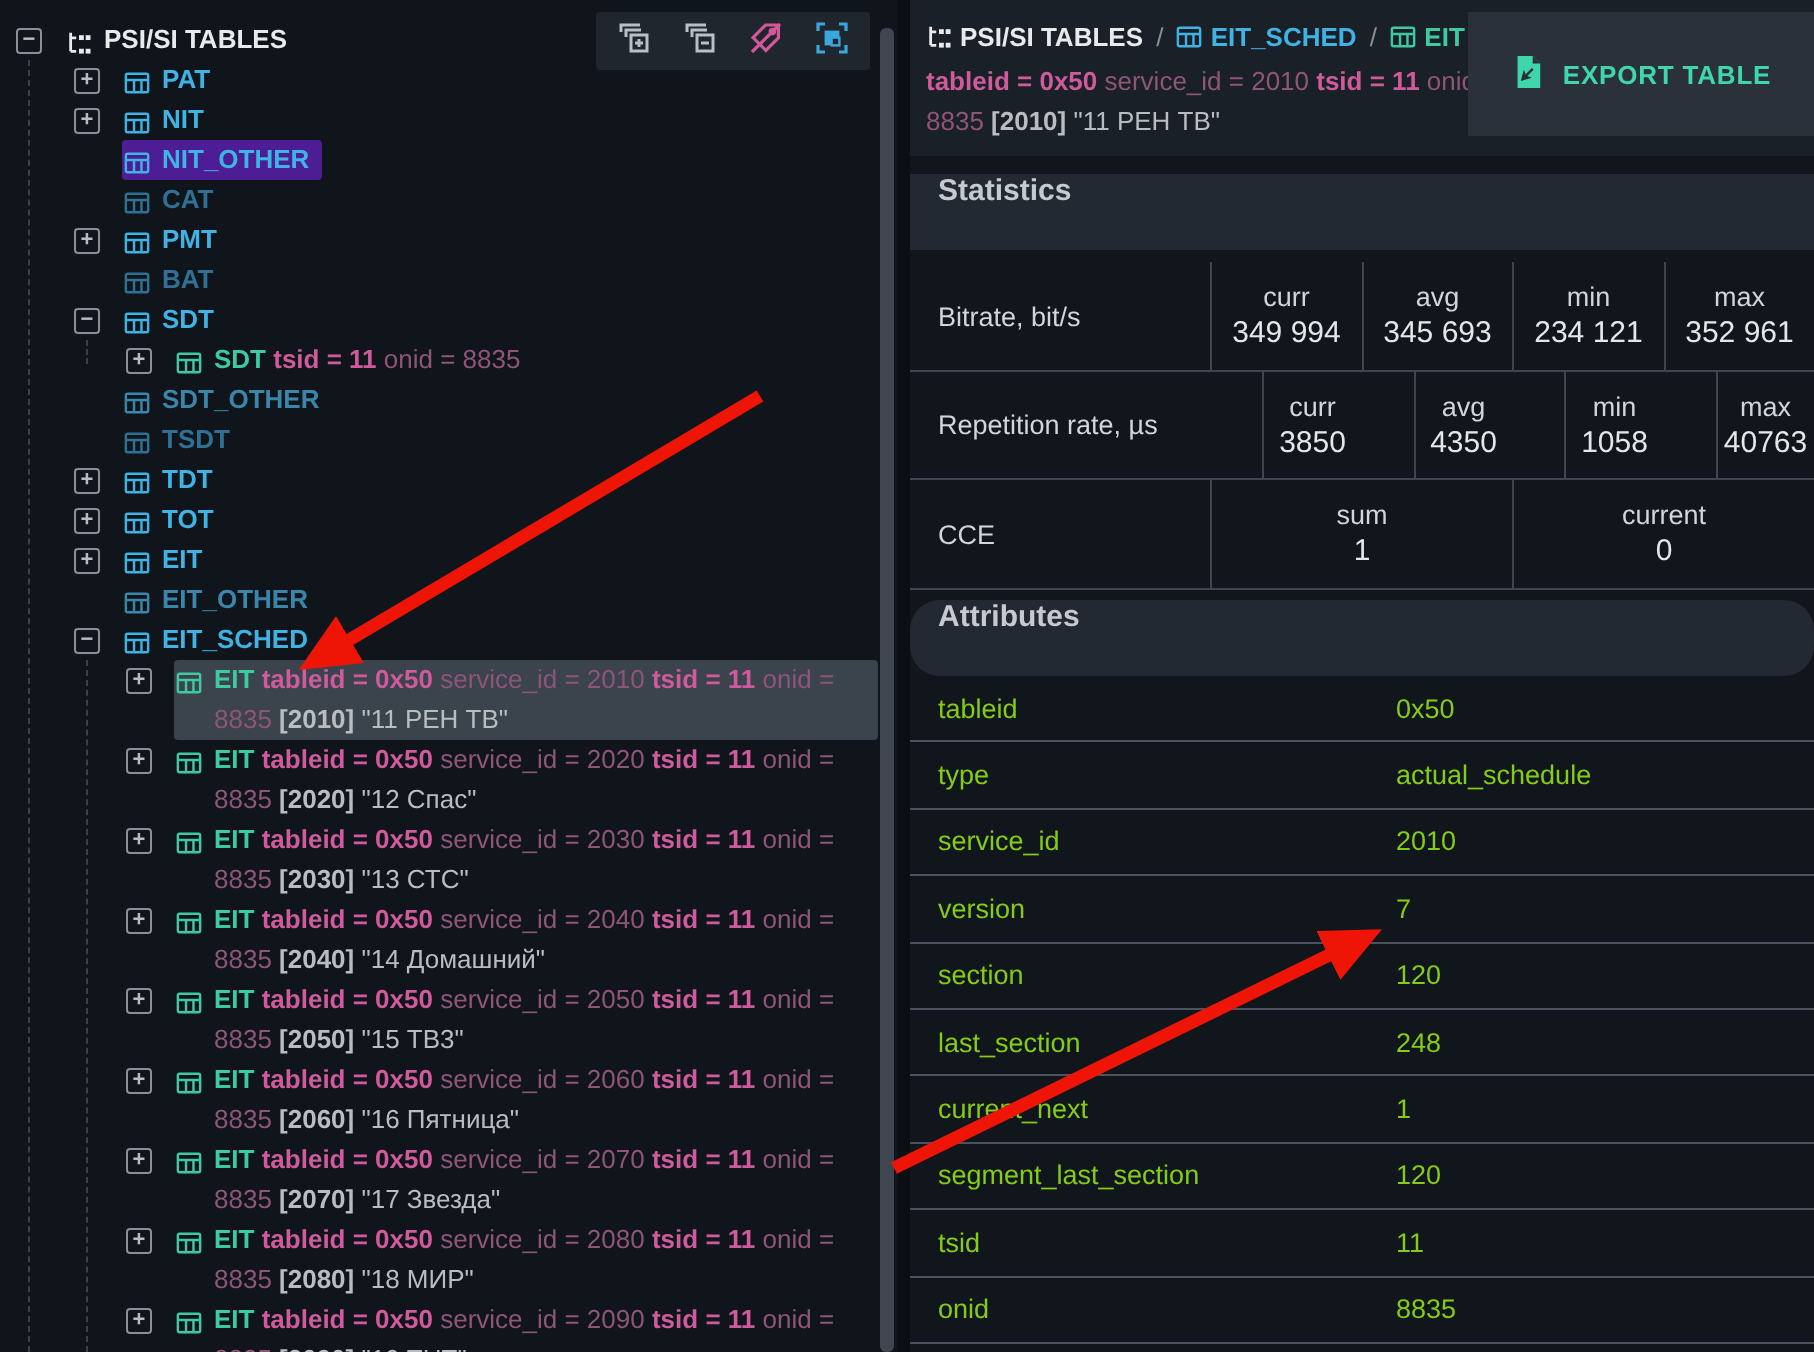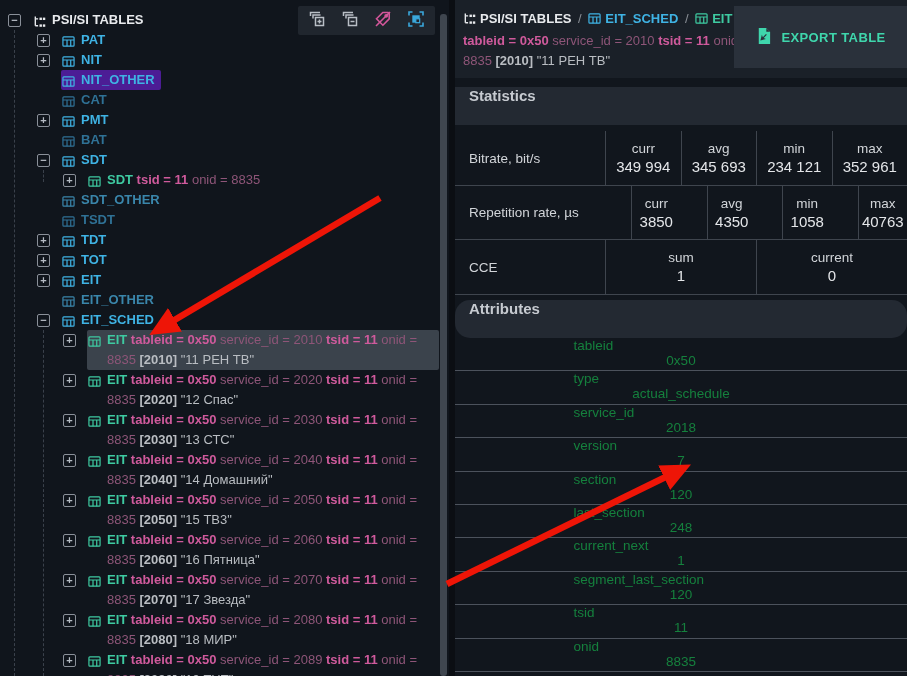--- a/index.html
+++ b/index.html
@@ -57,21 +57,21 @@
   .sbar { position:absolute; left:0; width:452px; height:38px; background:#232932; color:#c6cad0; font-size:15px; font-weight:700; display:flex; padding-left:14px; }
   .sbar.stats { top:87px; } .sbar.attrs { top:300px;border-radius:15px; }
   .stats-table { position:absolute; left:0; top:131px; width:452px; }
   .strow { display:grid; grid-template-columns:150px repeat(4,1fr); border-bottom:1px solid #3f454e; }
   .strow.r1 { min-height:55px; } .strow.r2 { min-height:54px;gap:26px; } .strow.r3 { min-height:55px; }
   .stlabel { display:flex; align-items:center; padding-left:14px; color:#d2d5d9; font-size:13.5px; }
   .stcell { border-left:1px solid #3f454e; display:flex; flex-direction:column; align-items:center; justify-content:center; gap:2px; color:#d2d5d9; font-size:13.5px; padding:4px 2px; }
   .stcell .v { font-size:15px; color:#e4e6e9; }
   .span2 { grid-column: span 2; }
   .attr-list { position:absolute; left:0; top:338px; width:452px; }
-  .arow { height:33.4px; display:flex; align-items:center; border-bottom:1px solid #4c525c; font-size:13.5px; color:#15803d;flex-direction:column; }
+  .arow { height:33.4px; display:flex; align-items:center; border-bottom:1px solid #4c525c; font-size:13.5px; color:#84cc16; }
   .alabel { width:243px; padding-left:14px; }
   .avalue { font-weight:400; }
   
   .arrows { position:absolute; left:0; top:0; width:907px; height:676px; pointer-events:none; z-index:10; }
 </style>
 </head>
 <body>
 
 <div class="left-panel">
   <div class="toolbar" id="toolbar">
@@ -331,21 +331,21 @@
               </g>
             </svg></span><span class="s-g">EIT</span><span class="s-hl"> tableid = 0x50</span><span class="s-dim"> service_id = 2080</span><span class="s-hl"> tsid = 11</span><span class="s-dim"> onid = 8835</span><span class="s-br"> [2080]</span><span class="s-q"> "18 МИР"</span></span>
       </div>
       <div class="trow h40 d2">
         <button class="exp">+</button>
         <span class="lab wide"><span class="ticon"><svg width="13" height="13" viewBox="0 0 14 14" style="color:#3ecaa1">
               <g fill="none" stroke="currentColor" stroke-width="1.3">
                 <rect x="1" y="2" width="12" height="10" rx="1"></rect>
                 <path d="M1 5.4h12M5.4 5.4V12M9.4 5.4V12"></path>
               </g>
-            </svg></span><span class="s-g">EIT</span><span class="s-hl"> tableid = 0x50</span><span class="s-dim"> service_id = 2089</span><span class="s-hl"> tsid = 11</span><span class="s-dim"> onid = 8835</span><span class="s-br"> [2090]</span><span class="s-q"> "19 ТНТ"</span></span>
+            </svg></span><span class="s-g">EIT</span><span class="s-hl"> tableid = 0x50</span><span class="s-dim"> service_id = 2090</span><span class="s-hl"> tsid = 11</span><span class="s-dim"> onid = 8835</span><span class="s-br"> [2090]</span><span class="s-q"> "19 ТНТ"</span></span>
       </div>
     </div>
   <div class="scroll-thumb"></div>
 </div>
 
 <div class="right-panel">
   <div class="rheader">
     <div class="bc" id="breadcrumb"><span><span class="bicon"><svg width="13" height="13" viewBox="0 0 14 14" style="color:#e8eaed">
               <g stroke="currentColor" stroke-width="1.5" fill="none">
                 <path d="M2.5 1.5v10M2.5 4.2h3M2.5 11.5h3"></path>
@@ -439,21 +439,21 @@
       <div class="arow">
         <span class="alabel">tableid</span>
         <span class="avalue">0x50</span>
       </div>
       <div class="arow">
         <span class="alabel">type</span>
         <span class="avalue">actual_schedule</span>
       </div>
       <div class="arow">
         <span class="alabel">service_id</span>
-        <span class="avalue">2018</span>
+        <span class="avalue">2010</span>
       </div>
       <div class="arow">
         <span class="alabel">version</span>
         <span class="avalue">7</span>
       </div>
       <div class="arow">
         <span class="alabel">section</span>
         <span class="avalue">120</span>
       </div>
       <div class="arow">

